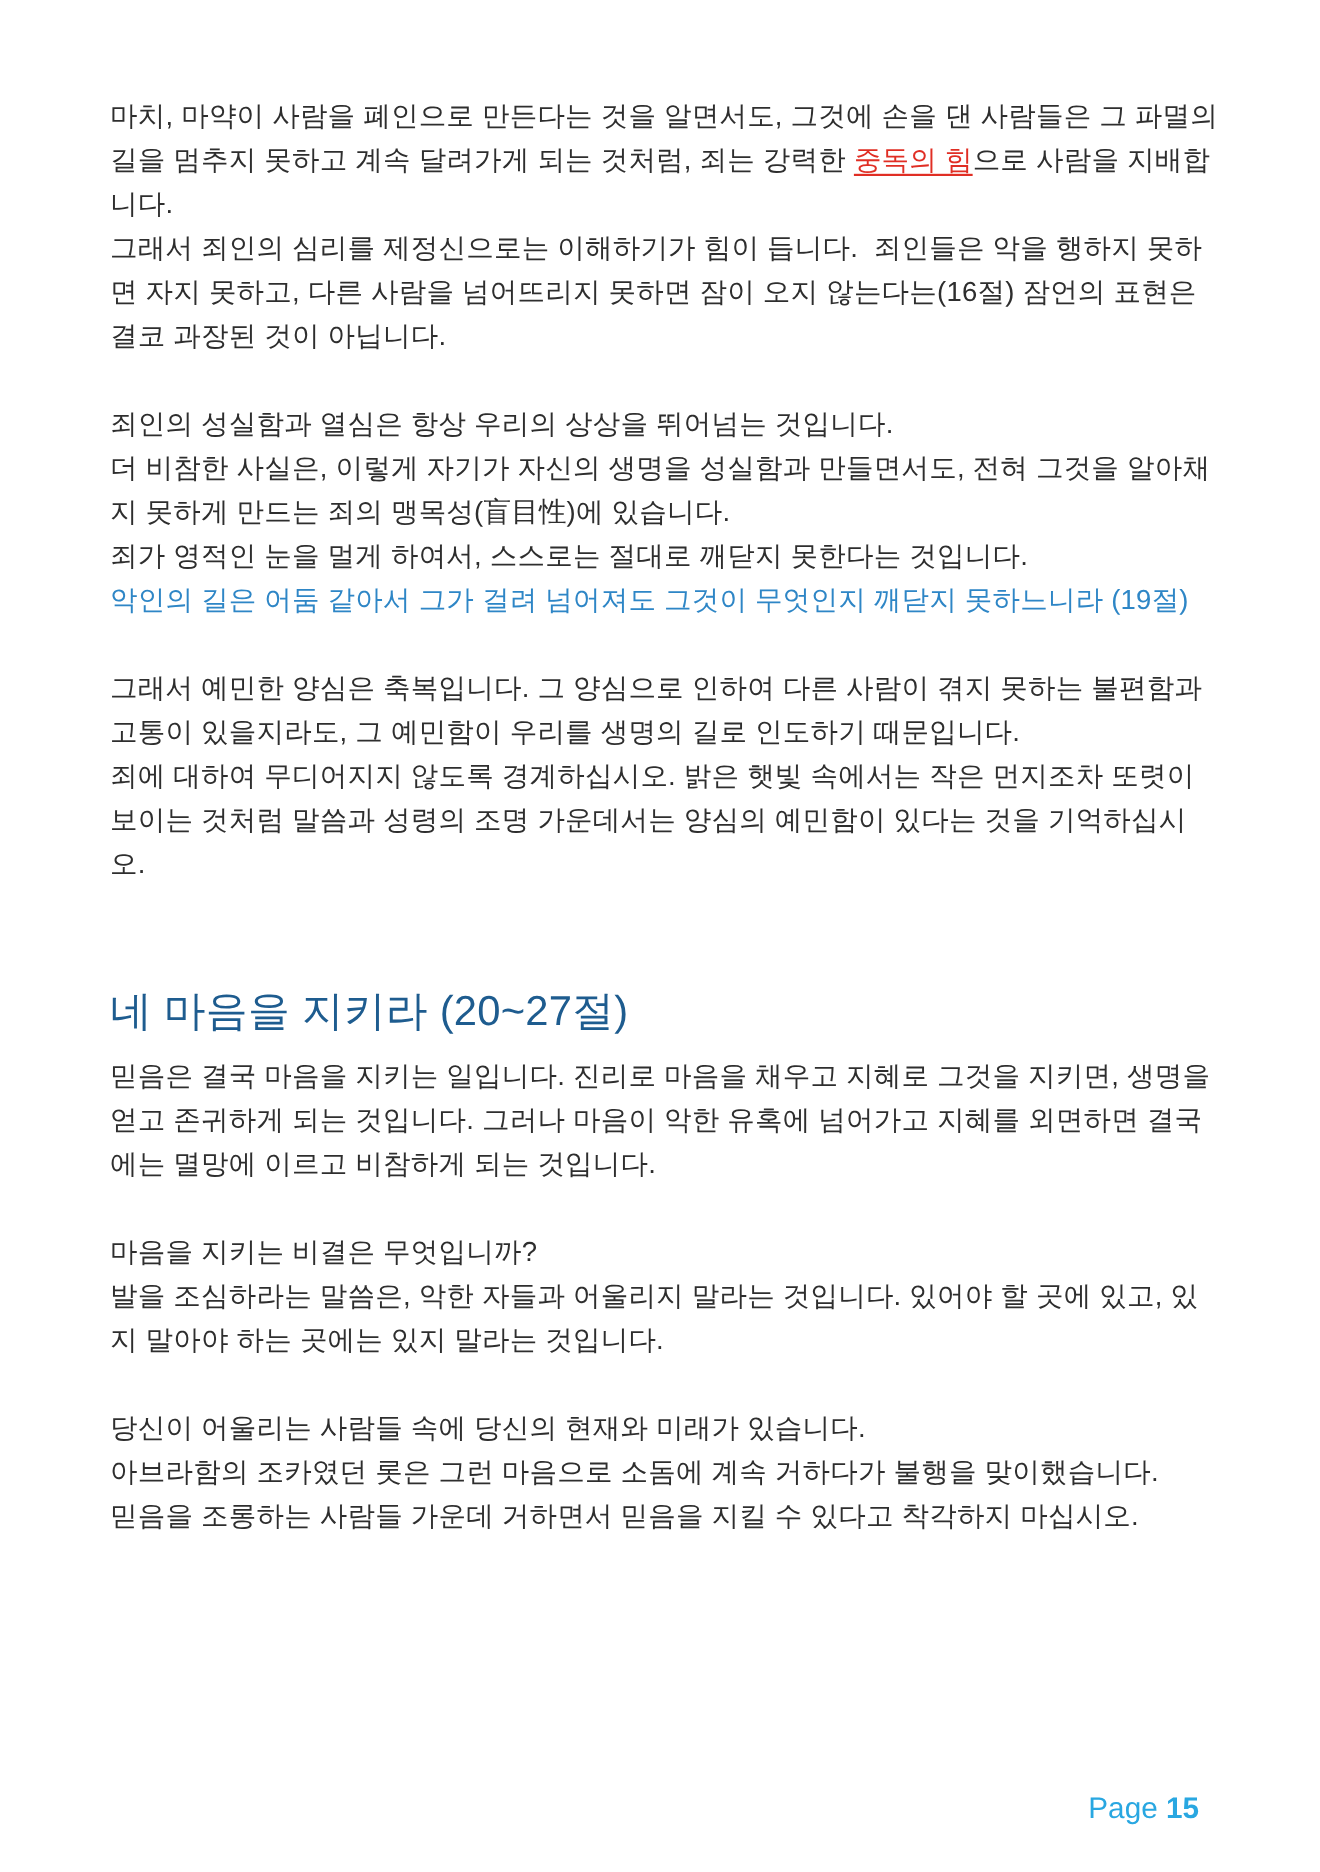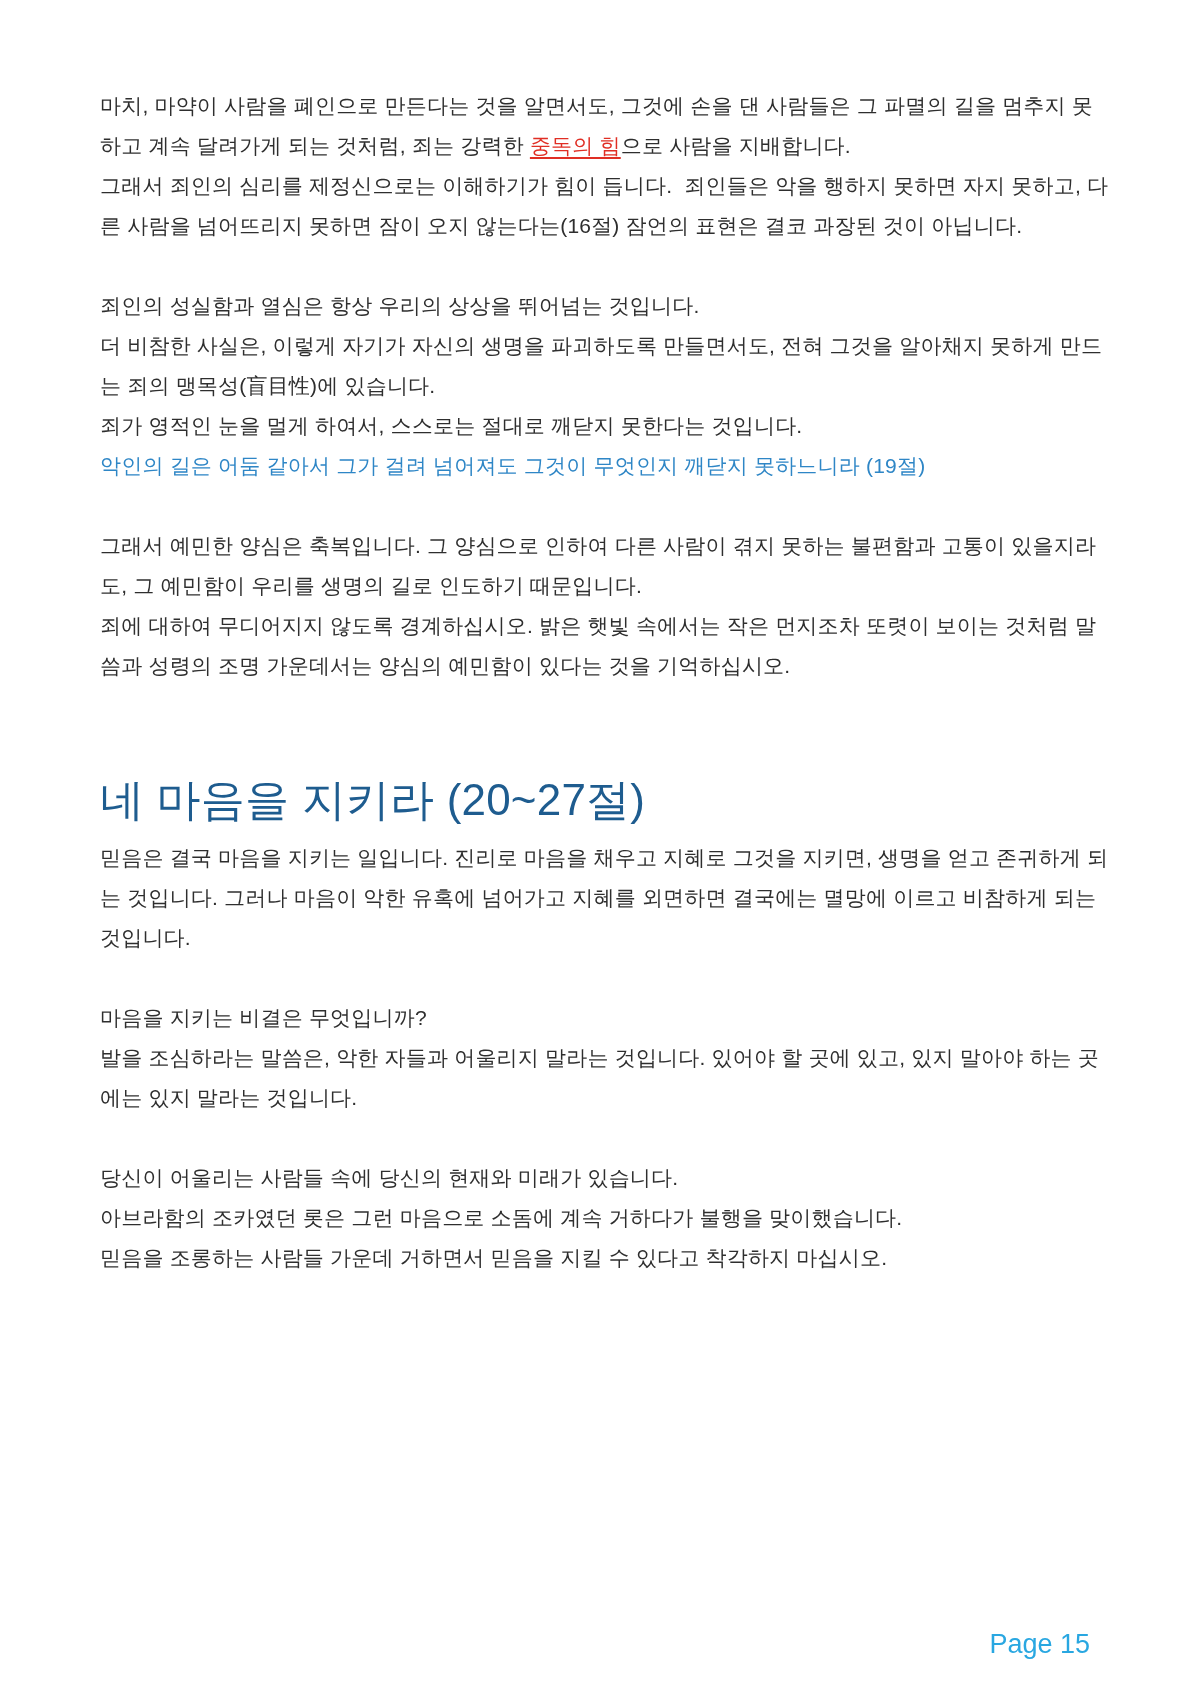--- a/index.html
+++ b/index.html
@@ -21,57 +21,57 @@
     overflow: hidden;
   }
   .content {
     position: absolute;
     left: 100px;
     top: 86px;
     width: 1010px;
   }
   .line {
     margin: 0;
-    font-size: 21px;
+    font-size: 25px;
     line-height: 40px;
     color: var(--body);
     white-space: pre-wrap;
     letter-spacing: 0.2px;
   }
   .gap { height: 40px; }
   .heading {
     margin: 90px 0 14px 0;
-    font-size: 44px;
+    font-size: 38px;
     line-height: 48px;
     font-weight: 500;
     color: var(--heading);
     letter-spacing: 0.2px;
   }
   .c-red { color: var(--red); }
   .c-blue { color: var(--blue); }
   .u { text-decoration: underline; text-underline-offset: 4px; }
   .footer {
     position: absolute;
     top: 1628px;
     right: 110px;
     font-size: 27px;
     line-height: 32px;
     color: var(--page);
   }
-  .footer .num { font-weight: 400; }
+  .footer .num { font-weight: 700; }
 </style>
 </head>
 <body>
 
 <div class="content">
     <p class="line"><span>마치, 마약이 사람을 폐인으로 만든다는 것을 알면서도, 그것에 손을 댄 사람들은 그 파멸의 길을 멈추지 못하고 계속 달려가게 되는 것처럼, 죄는 강력한 </span><span class="c-red u">중독의 힘</span><span>으로 사람을 지배합니다.</span></p>
     <p class="line"><span>그래서 죄인의 심리를 제정신으로는 이해하기가 힘이 듭니다.  죄인들은 악을 행하지 못하면 자지 못하고, 다른 사람을 넘어뜨리지 못하면 잠이 오지 않는다는(16절) 잠언의 표현은 결코 과장된 것이 아닙니다.</span></p>
     <div class="gap"></div>
     <p class="line"><span>죄인의 성실함과 열심은 항상 우리의 상상을 뛰어넘는 것입니다.</span></p>
-    <p class="line"><span>더 비참한 사실은, 이렇게 자기가 자신의 생명을 파괴하도록 만들면서도, 전혀 그것을 알아채지 못하게 만드는 죄의 맹목성(盲目性)에 있습니다.</span></p>
+    <p class="line"><span>더 비참한 사실은, 이렇게 자기가 자신의 생명을 성실함과 만들면서도, 전혀 그것을 알아채지 못하게 만드는 죄의 맹목성(盲目性)에 있습니다.</span></p>
     <p class="line"><span>죄가 영적인 눈을 멀게 하여서, 스스로는 절대로 깨닫지 못한다는 것입니다.</span></p>
     <p class="line"><span class="c-blue">악인의 길은 어둠 같아서 그가 걸려 넘어져도 그것이 무엇인지 깨닫지 못하느니라 (19절)</span></p>
     <div class="gap"></div>
     <p class="line"><span>그래서 예민한 양심은 축복입니다. 그 양심으로 인하여 다른 사람이 겪지 못하는 불편함과 고통이 있을지라도, 그 예민함이 우리를 생명의 길로 인도하기 때문입니다.</span></p>
     <p class="line"><span>죄에 대하여 무디어지지 않도록 경계하십시오. 밝은 햇빛 속에서는 작은 먼지조차 또렷이 보이는 것처럼 말씀과 성령의 조명 가운데서는 양심의 예민함이 있다는 것을 기억하십시오.</span></p>
     <h1 class="heading"><span>네 마음을 지키라 (20~27절)</span></h1>
     <p class="line"><span>믿음은 결국 마음을 지키는 일입니다. 진리로 마음을 채우고 지혜로 그것을 지키면, 생명을 얻고 존귀하게 되는 것입니다. 그러나 마음이 악한 유혹에 넘어가고 지혜를 외면하면 결국에는 멸망에 이르고 비참하게 되는 것입니다.</span></p>
     <div class="gap"></div>
     <p class="line"><span>마음을 지키는 비결은 무엇입니까?</span></p>
     <p class="line"><span>발을 조심하라는 말씀은, 악한 자들과 어울리지 말라는 것입니다. 있어야 할 곳에 있고, 있지 말아야 하는 곳에는 있지 말라는 것입니다.</span></p>

